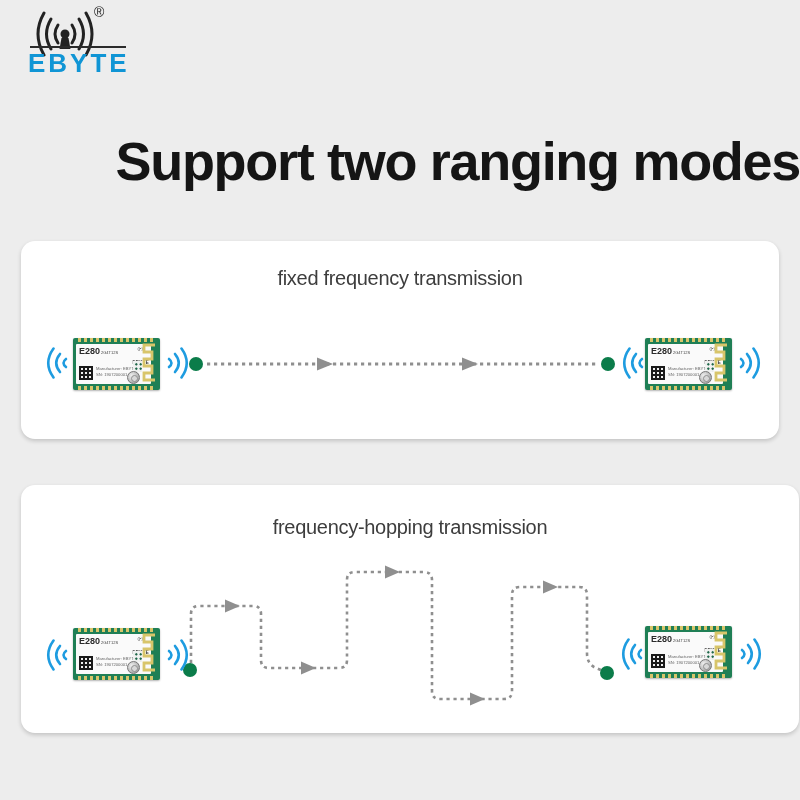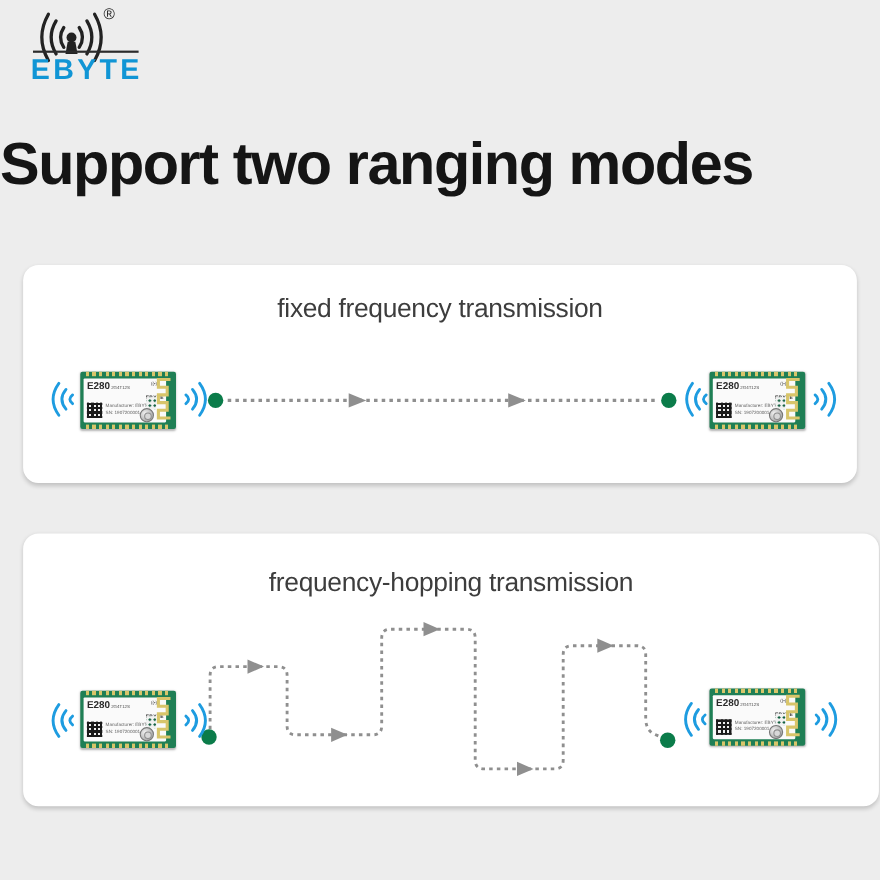--- a/index.html
+++ b/index.html
@@ -7,30 +7,30 @@
   .page{position:relative;width:800px;height:800px;background:#ededed;overflow:hidden;}
 
   
   .logo{position:absolute;left:26px;top:7px;width:130px;height:70px;}
   .logo-antenna{position:absolute;left:0;top:0;}
   .logo-reg{position:absolute;left:68px;top:-3px;font-size:14px;color:#222;}
   .logo-line{position:absolute;left:4px;top:39px;width:96px;height:2px;background:#2b2b2b;}
   .logo-text{position:absolute;left:2px;top:41px;font-size:26px;font-weight:800;letter-spacing:3px;color:#1095d5;}
 
   
-  .main-title{position:absolute;left:0;top:118px;width:100%;text-align:left;
+  .main-title{position:absolute;left:0;top:130px;width:100%;text-align:right;
     font-size:54px;font-weight:700;letter-spacing:-1.3px;color:#151515;}
 
   
   .card{position:absolute;left:21px;width:758px;background:#ffffff;border-radius:14px;
     box-shadow:0 2px 4px rgba(0,0,0,0.18);}
   .card-1{top:241px;height:198px;}
   .card-2{top:485px;height:248px;padding-left:20px;}
   .card-title{position:absolute;left:0;width:100%;text-align:center;
-    font-size:24px;letter-spacing:-0.3px;color:#3d3d3d;}
+    font-size:20px;letter-spacing:-0.3px;color:#3d3d3d;}
   .card-1 .card-title{top:26px;}
   .card-2 .card-title{top:31px;}
   .overlay{position:absolute;left:0;top:0;}
 
   
   .waves{position:absolute;width:26px;height:38px;}
   .waves.flip{transform:scaleX(-1);}
 
   
   .module{position:absolute;width:87px;height:52px;background:#1f7f55;border-radius:2px;

